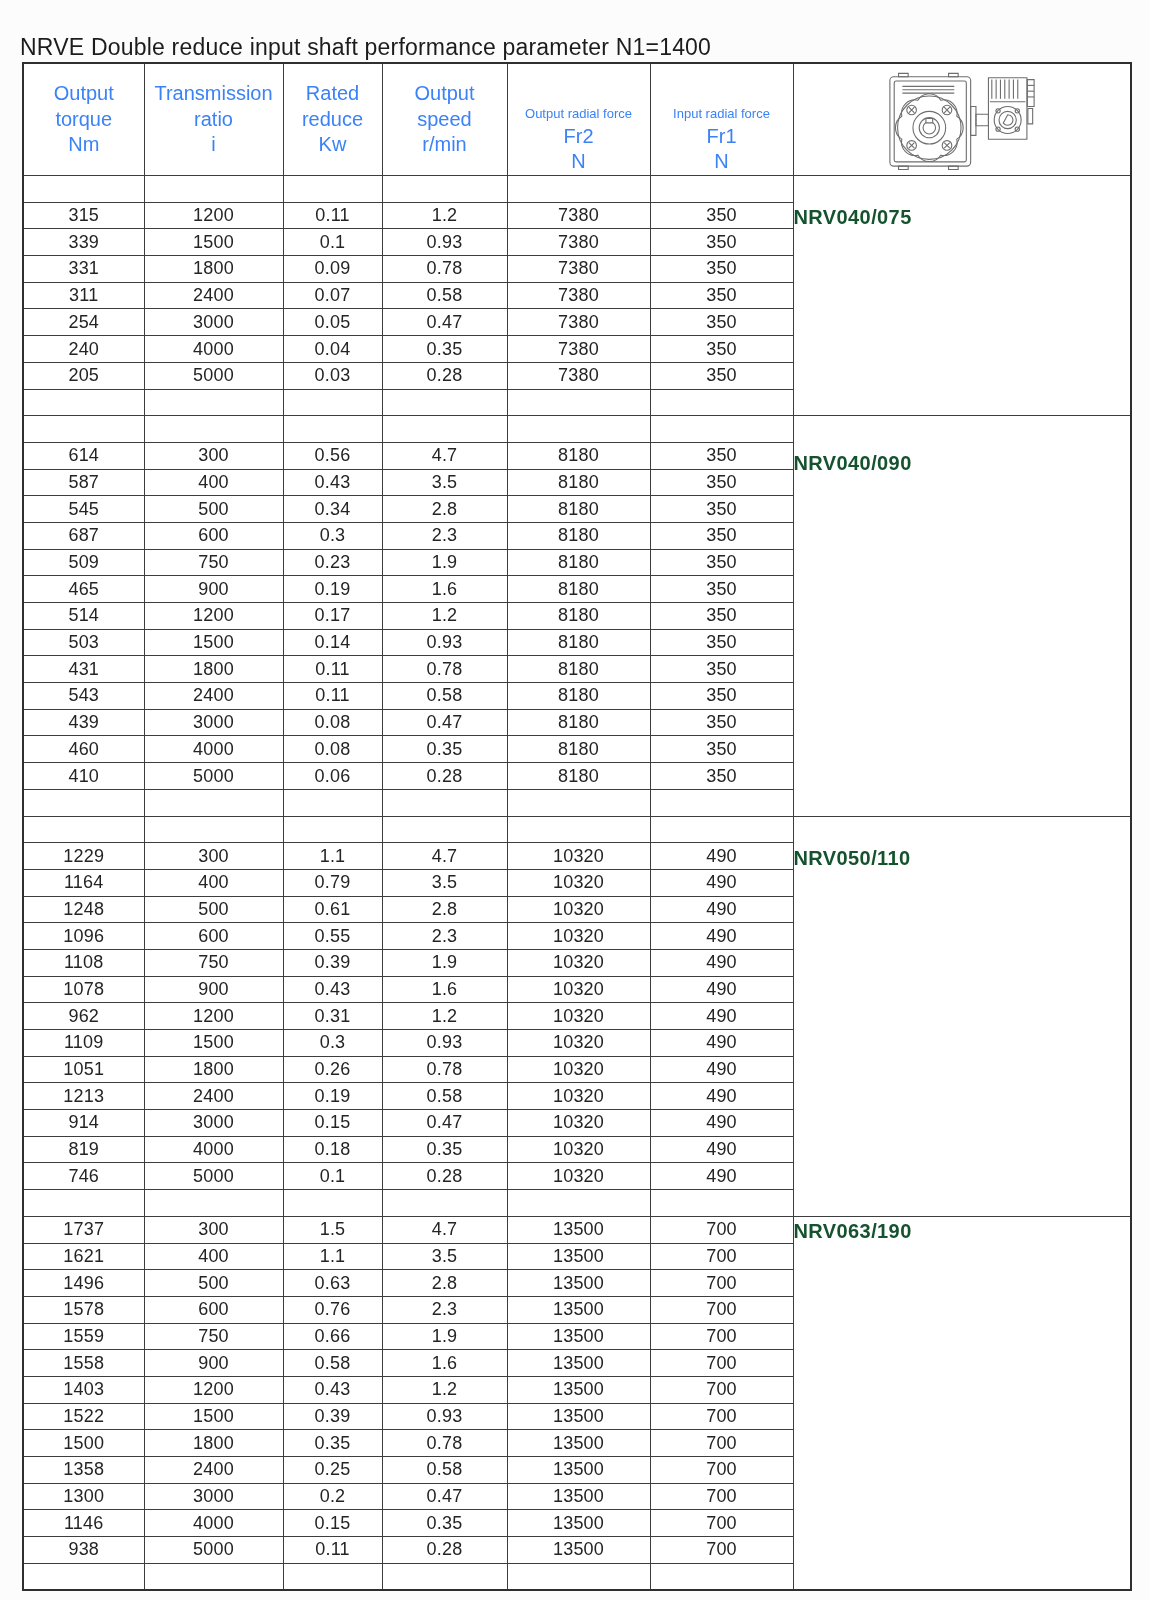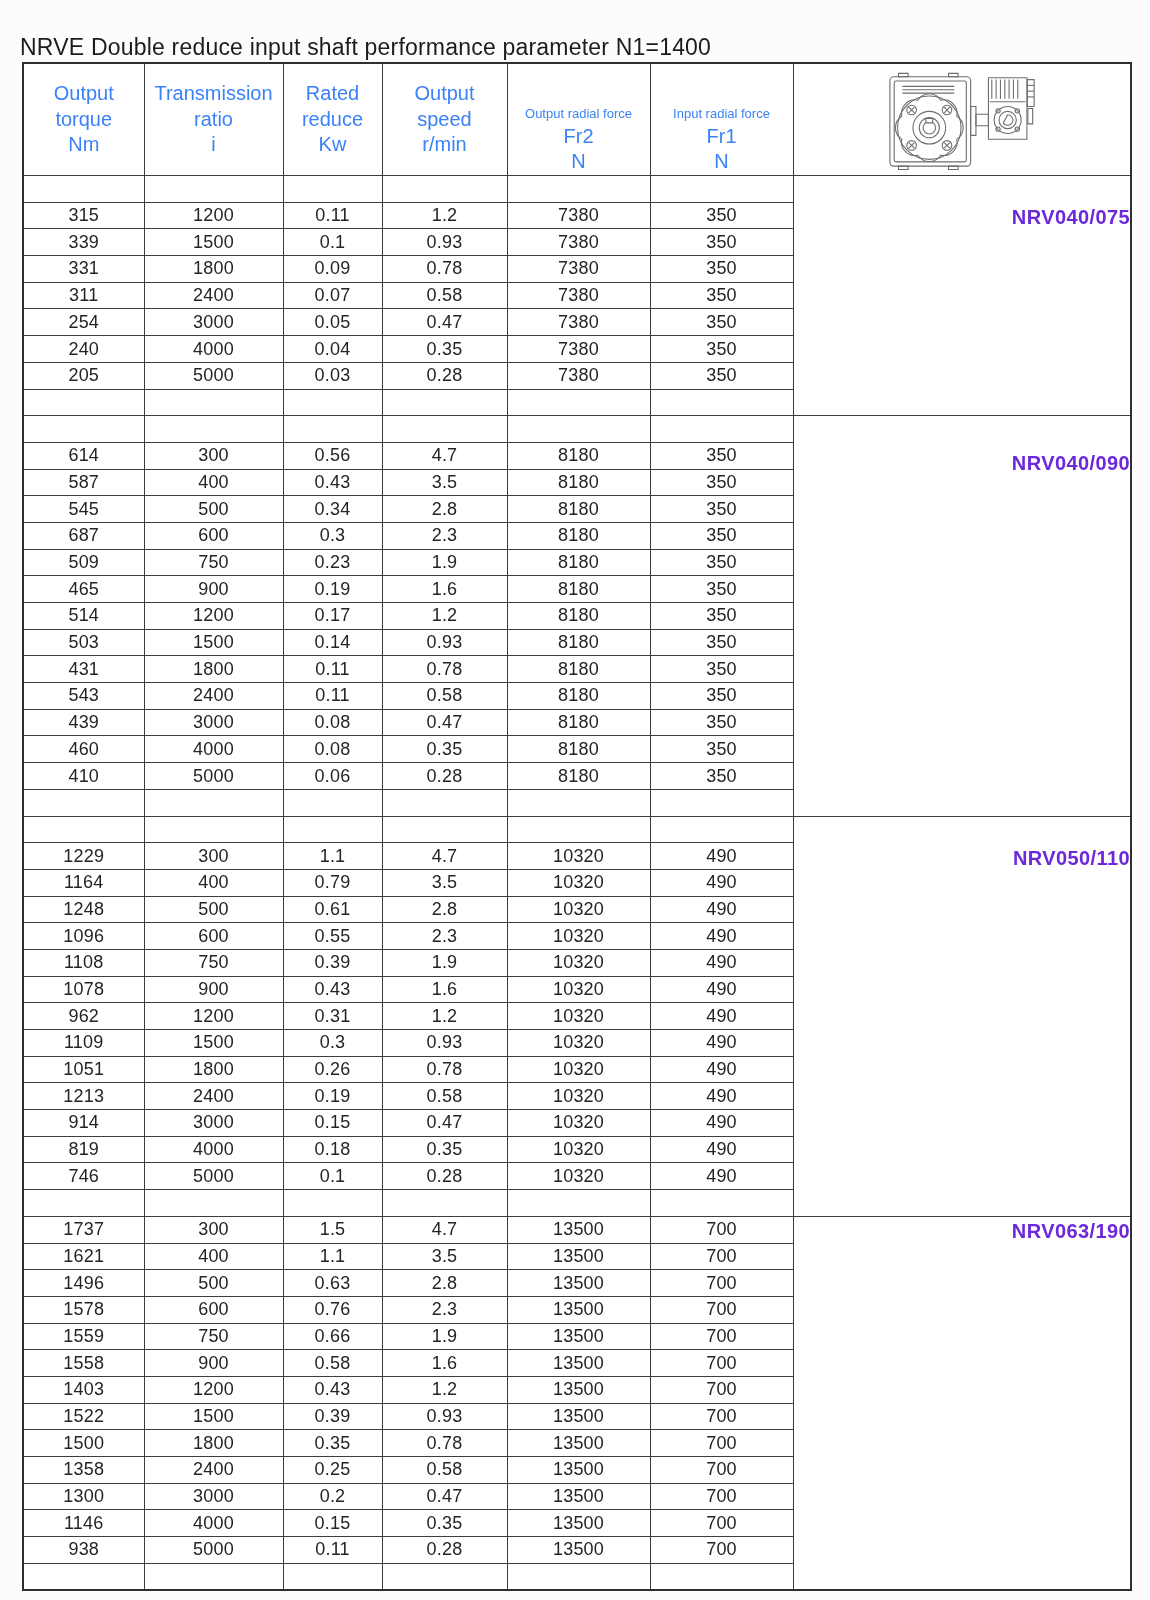--- a/index.html
+++ b/index.html
@@ -33,22 +33,22 @@
     font-weight:normal;font-size:20px;line-height:1.28;color:#3b82f6;
   }
   .perf thead th .small-line{font-size:13px;line-height:1.45;margin-top:41px;}
   .perf tbody tr{height:26.7px;}
   .perf tbody td{
     font-size:18px;color:#242424;letter-spacing:.2px;
     font-family:"Liberation Sans",sans-serif;
   }
   td.model-cell{vertical-align:top;}
   .model-label{
-    font-weight:bold;font-size:20px;letter-spacing:.4px;color:#6d28d9;
-    text-align:right;
+    font-weight:bold;font-size:20px;letter-spacing:.4px;color:#14532d;
+    text-align:left;
   }
   td.pad0 .model-label{padding-top:30px;}
   td.pad1 .model-label{padding-top:36px;}
   td.pad2 .model-label{padding-top:30px;}
   td.pad3 .model-label{padding-top:3px;}
   .img-wrap{display:flex;align-items:center;justify-content:center;height:100%;}
   svg.gearbox{display:block;}
   svg.gearbox *{vector-effect:non-scaling-stroke;}
 </style>
 </head>

